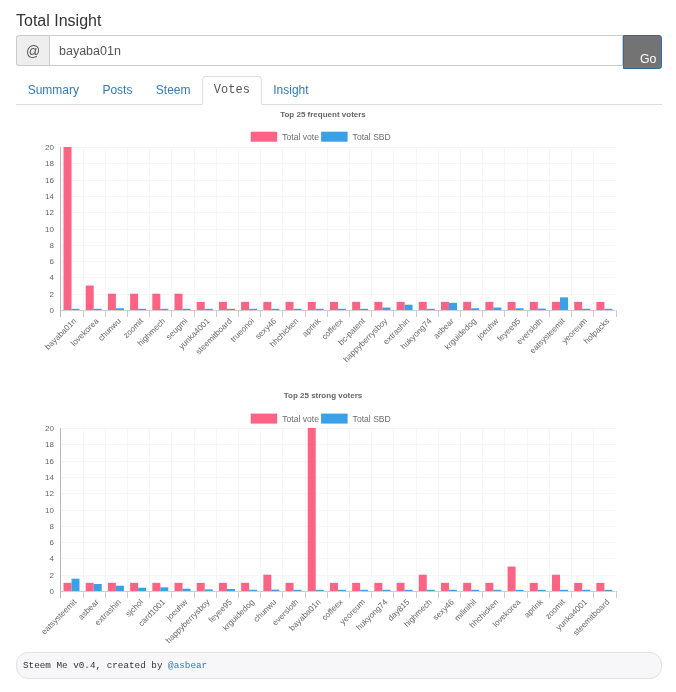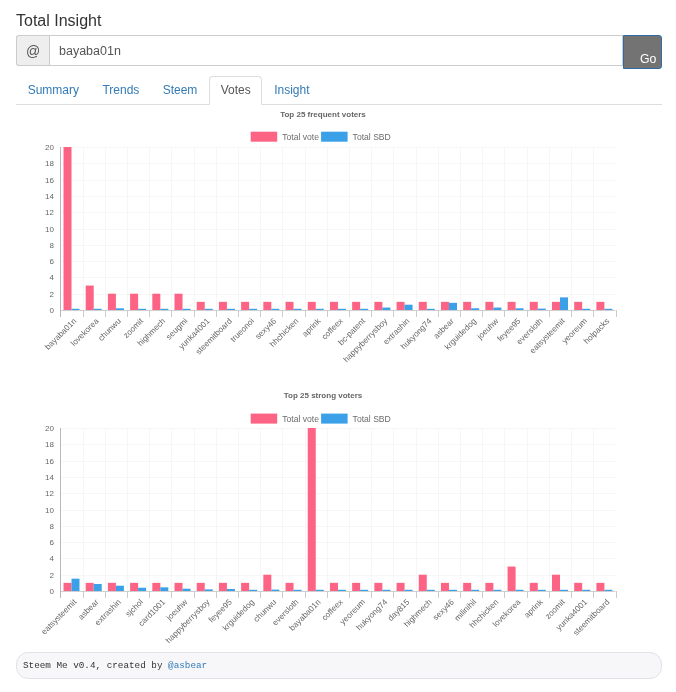--- a/index.html
+++ b/index.html
@@ -6,21 +6,21 @@
   html,body{margin:0;padding:0;}
   body{width:676px;height:692px;background:#fff;font-family:"Liberation Sans",sans-serif;color:#333;overflow:hidden;}
   .container{position:absolute;left:16px;top:0;width:646px;}
   .page-title{position:absolute;left:0px;top:10px;font-size:16px;font-weight:400;color:#333;margin:0;line-height:22px;white-space:nowrap;}
   .input-group{position:absolute;left:0;top:35px;display:flex;height:31px;width:646px;}
   .addon{width:33px;box-sizing:border-box;display:flex;align-items:center;justify-content:center;background:#eeeeee;border:1px solid #ccc;border-right:none;border-radius:3px 0 0 3px;font-size:14px;color:#555;}
   .txt{flex:1;box-sizing:border-box;border:1px solid #ccc;font-size:12.5px;padding:0 9px;color:#555;outline:none;min-width:0;font-family:"Liberation Sans",sans-serif;background:#fff;}
   .gobtn{width:39px;box-sizing:border-box;background:#737373;color:#fff;border:1px solid #2e6da4;border-radius:0 3px 3px 0;font-size:12.3px;font-weight:400;cursor:pointer;font-family:"Liberation Sans",sans-serif;padding:16px;}
   .tabs{position:absolute;left:0;top:76px;width:646px;display:flex;border-bottom:1px solid #ddd;box-sizing:border-box;}
   .tab{padding:7px 10.7px;font-size:12px;color:#337ab7;border:1px solid transparent;margin-bottom:-1px;border-radius:4px 4px 0 0;cursor:pointer;line-height:13px;}
-  .tab.active{color:#555;background:#fff;border-color:#ddd #ddd #fff;cursor:default;}
+  .tab.active{color:#555;background:#fff;border-color:#ddd #ddd #fff;cursor:default;font-family:Liberation Mono, monospace;}
   .chartwrap{position:absolute;left:0;}
   .footer{position:absolute;left:0;top:652px;width:646px;box-sizing:border-box;border:1px solid #e1e1e8;background:#f7f7f9;border-radius:12px;padding:6px 6px;font-family:"Liberation Mono",monospace;font-size:9.3px;color:#333;line-height:13px;}
   .footer a{color:#337ab7;text-decoration:none;}
   svg{display:block;overflow:visible;}
   .ctitle{font:bold 8px "Liberation Sans",sans-serif;fill:#666;}
   .ltext{font:8.6px "Liberation Sans",sans-serif;fill:#6d6d6d;}
   .ytick{font:8px "Liberation Sans",sans-serif;fill:#666;}
   .xtick{font:8.2px "Liberation Sans",sans-serif;fill:#666;}
 </style>
 </head>
@@ -28,21 +28,21 @@
 
 <div class="container">
   <h1 class="page-title">Total Insight</h1>
   <div class="input-group">
     <span class="addon">@</span>
     <input class="txt" type="text" value="bayaba01n" style="">
     <button class="gobtn">Go</button>
   </div>
   <div class="tabs" id="tabbar">
       <div class="tab">Summary</div>
-      <div class="tab">Trends</div>
+      <div class="tab">Posts</div>
       <div class="tab">Steem</div>
       <div class="tab active">Votes</div>
       <div class="tab">Insight</div>
     </div>
   <div class="chartwrap" id="chart0" style="top:106px">
       <svg width="646" height="262" viewBox="0 0 646 262">
         <text x="307" y="11.2" text-anchor="middle" class="ctitle">Top 25 frequent voters</text>
         <rect x="234.7" y="25.7" width="26.5" height="10" fill="#fd6384"></rect>
         <text x="266.2" y="34.2" class="ltext">Total vote</text>
         <rect x="305.1" y="25.7" width="26.5" height="10" fill="#3aa0e8"></rect>

